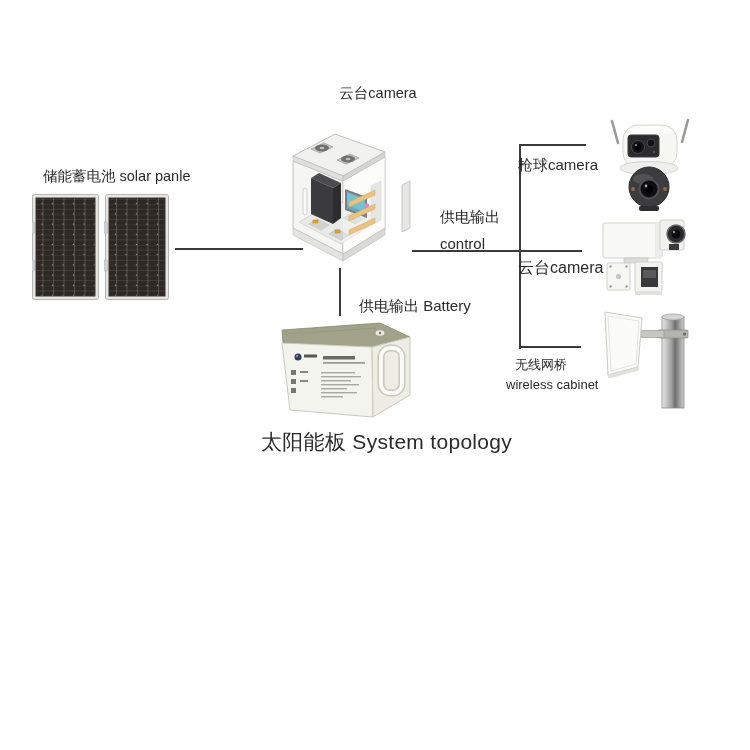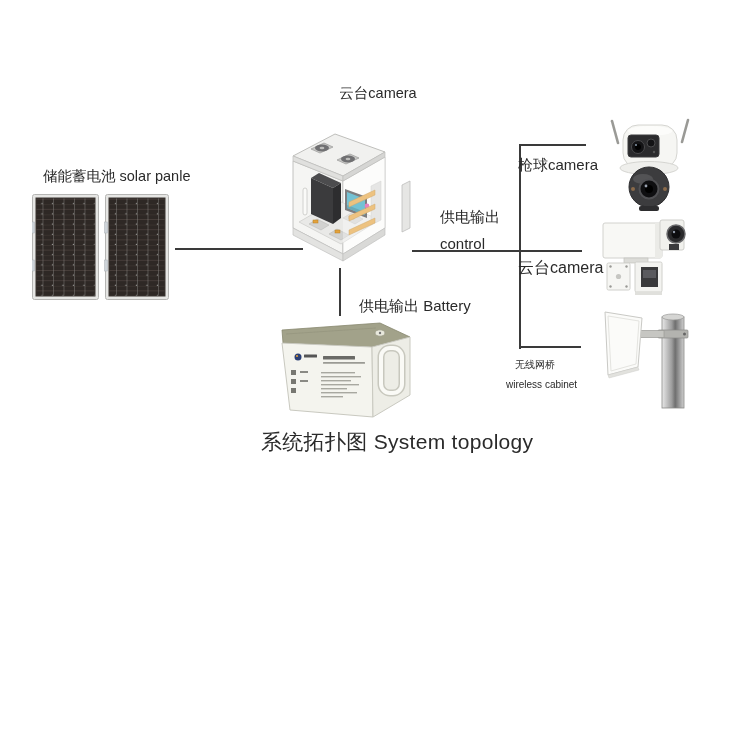--- a/index.html
+++ b/index.html
@@ -9,21 +9,21 @@
     color:var(--text,#2a2a2a);overflow:hidden;
   }
   .abs{position:absolute;}
   .lbl{position:absolute;white-space:nowrap;color:var(--text,#2a2a2a);}
   .top-label{left:230px;top:82px;width:296px;text-align:center;font-size:14.5px;line-height:22px;}
   .solar-label{left:43px;top:167px;font-size:14.5px;}
   .battery-label{left:359px;top:297px;font-size:15px;}
   .output-label{left:440px;top:203px;font-size:15px;line-height:27px;}
   .cam1-label{left:518px;top:156px;font-size:15px;}
   .cam2-label{left:518px;top:258px;font-size:16px;}
-  .bridge-label{left:506px;top:355px;font-size:10px;line-height:20px;}
+  .bridge-label{left:506px;top:355px;font-size:13px;line-height:20px;}
   .bridge-label .l1{padding-left:9px;}
   .title{left:261px;top:428px;font-size:21px;letter-spacing:.3px;}
   svg{display:block;}
   .connectors{position:absolute;left:0;top:0;pointer-events:none;}
   .conn{stroke:var(--line,#3a3a3a);stroke-width:2;fill:none;}
   .conn.sq{stroke-linecap:square;}
   .screen{fill:var(--screen-teal,#2aa2bd);}
   .rail{fill:var(--terminal-orange,#e3a23c);stroke:#b97f22;stroke-width:.5;}
   .btop{fill:var(--battery-top,#a2a28a);stroke:#88886f;stroke-width:.8;}
   .mdot{fill:var(--indicator-magenta,#d83f9e);}
@@ -254,15 +254,15 @@
     <circle cx="63.5" cy="34" r="1.5" fill="#666"></circle>
     <circle cx="86.5" cy="34" r="1.5" fill="#666"></circle>
     <rect x="42" y="30.5" width="24" height="7" fill="#c6c6c2" stroke="#9a9a96" stroke-width="0.7"></rect>
     <g>
       <polygon points="7,12 44,18 40,67 10,75" fill="#fbfbf9" stroke="#c9c9c5" stroke-width="1"></polygon>
       <polygon points="10,16 41,21 38,64 13,71" fill="none" stroke="#e4e4e0" stroke-width="1"></polygon>
       <polygon points="10,75 40,67 41,70 11,78" fill="#e2e2de" stroke="#cfcfcb" stroke-width="0.5"></polygon>
     </g>
   </svg>
 
-  <div class="lbl title">系统拓扑图 System topology</div>
+  <div class="lbl title">太阳能板 System topology</div>
 
 </div>
 
 </body></html>

